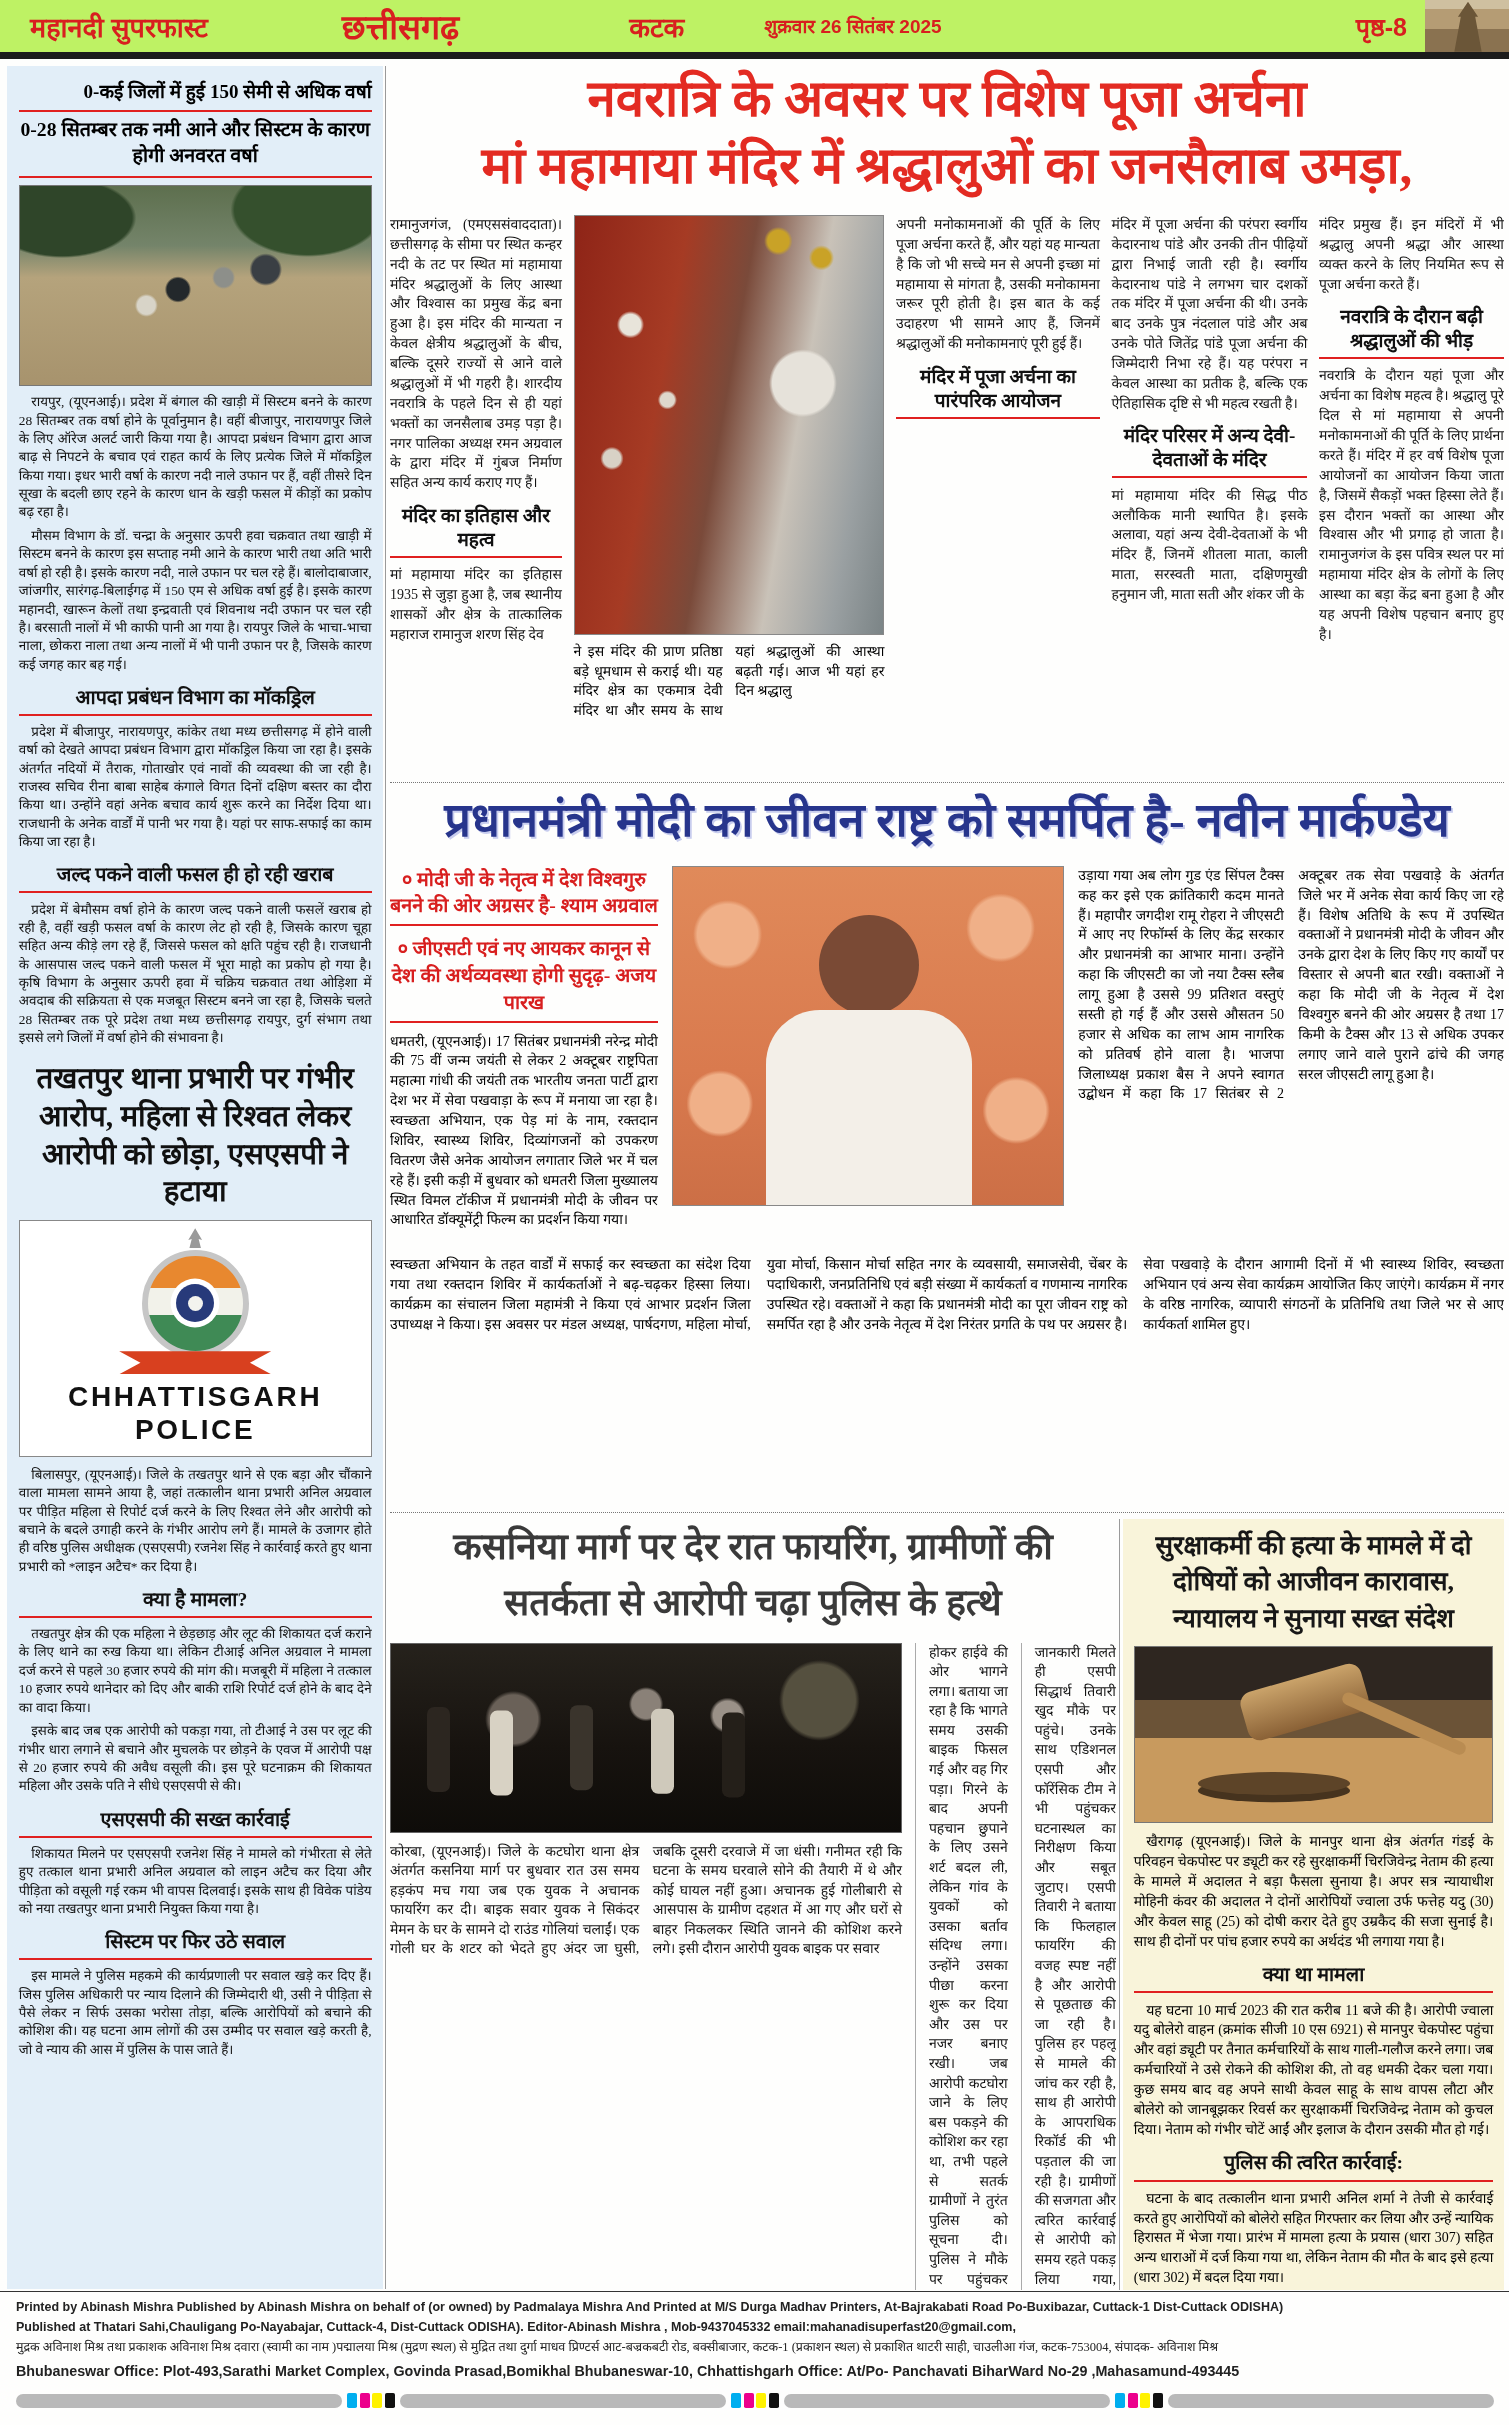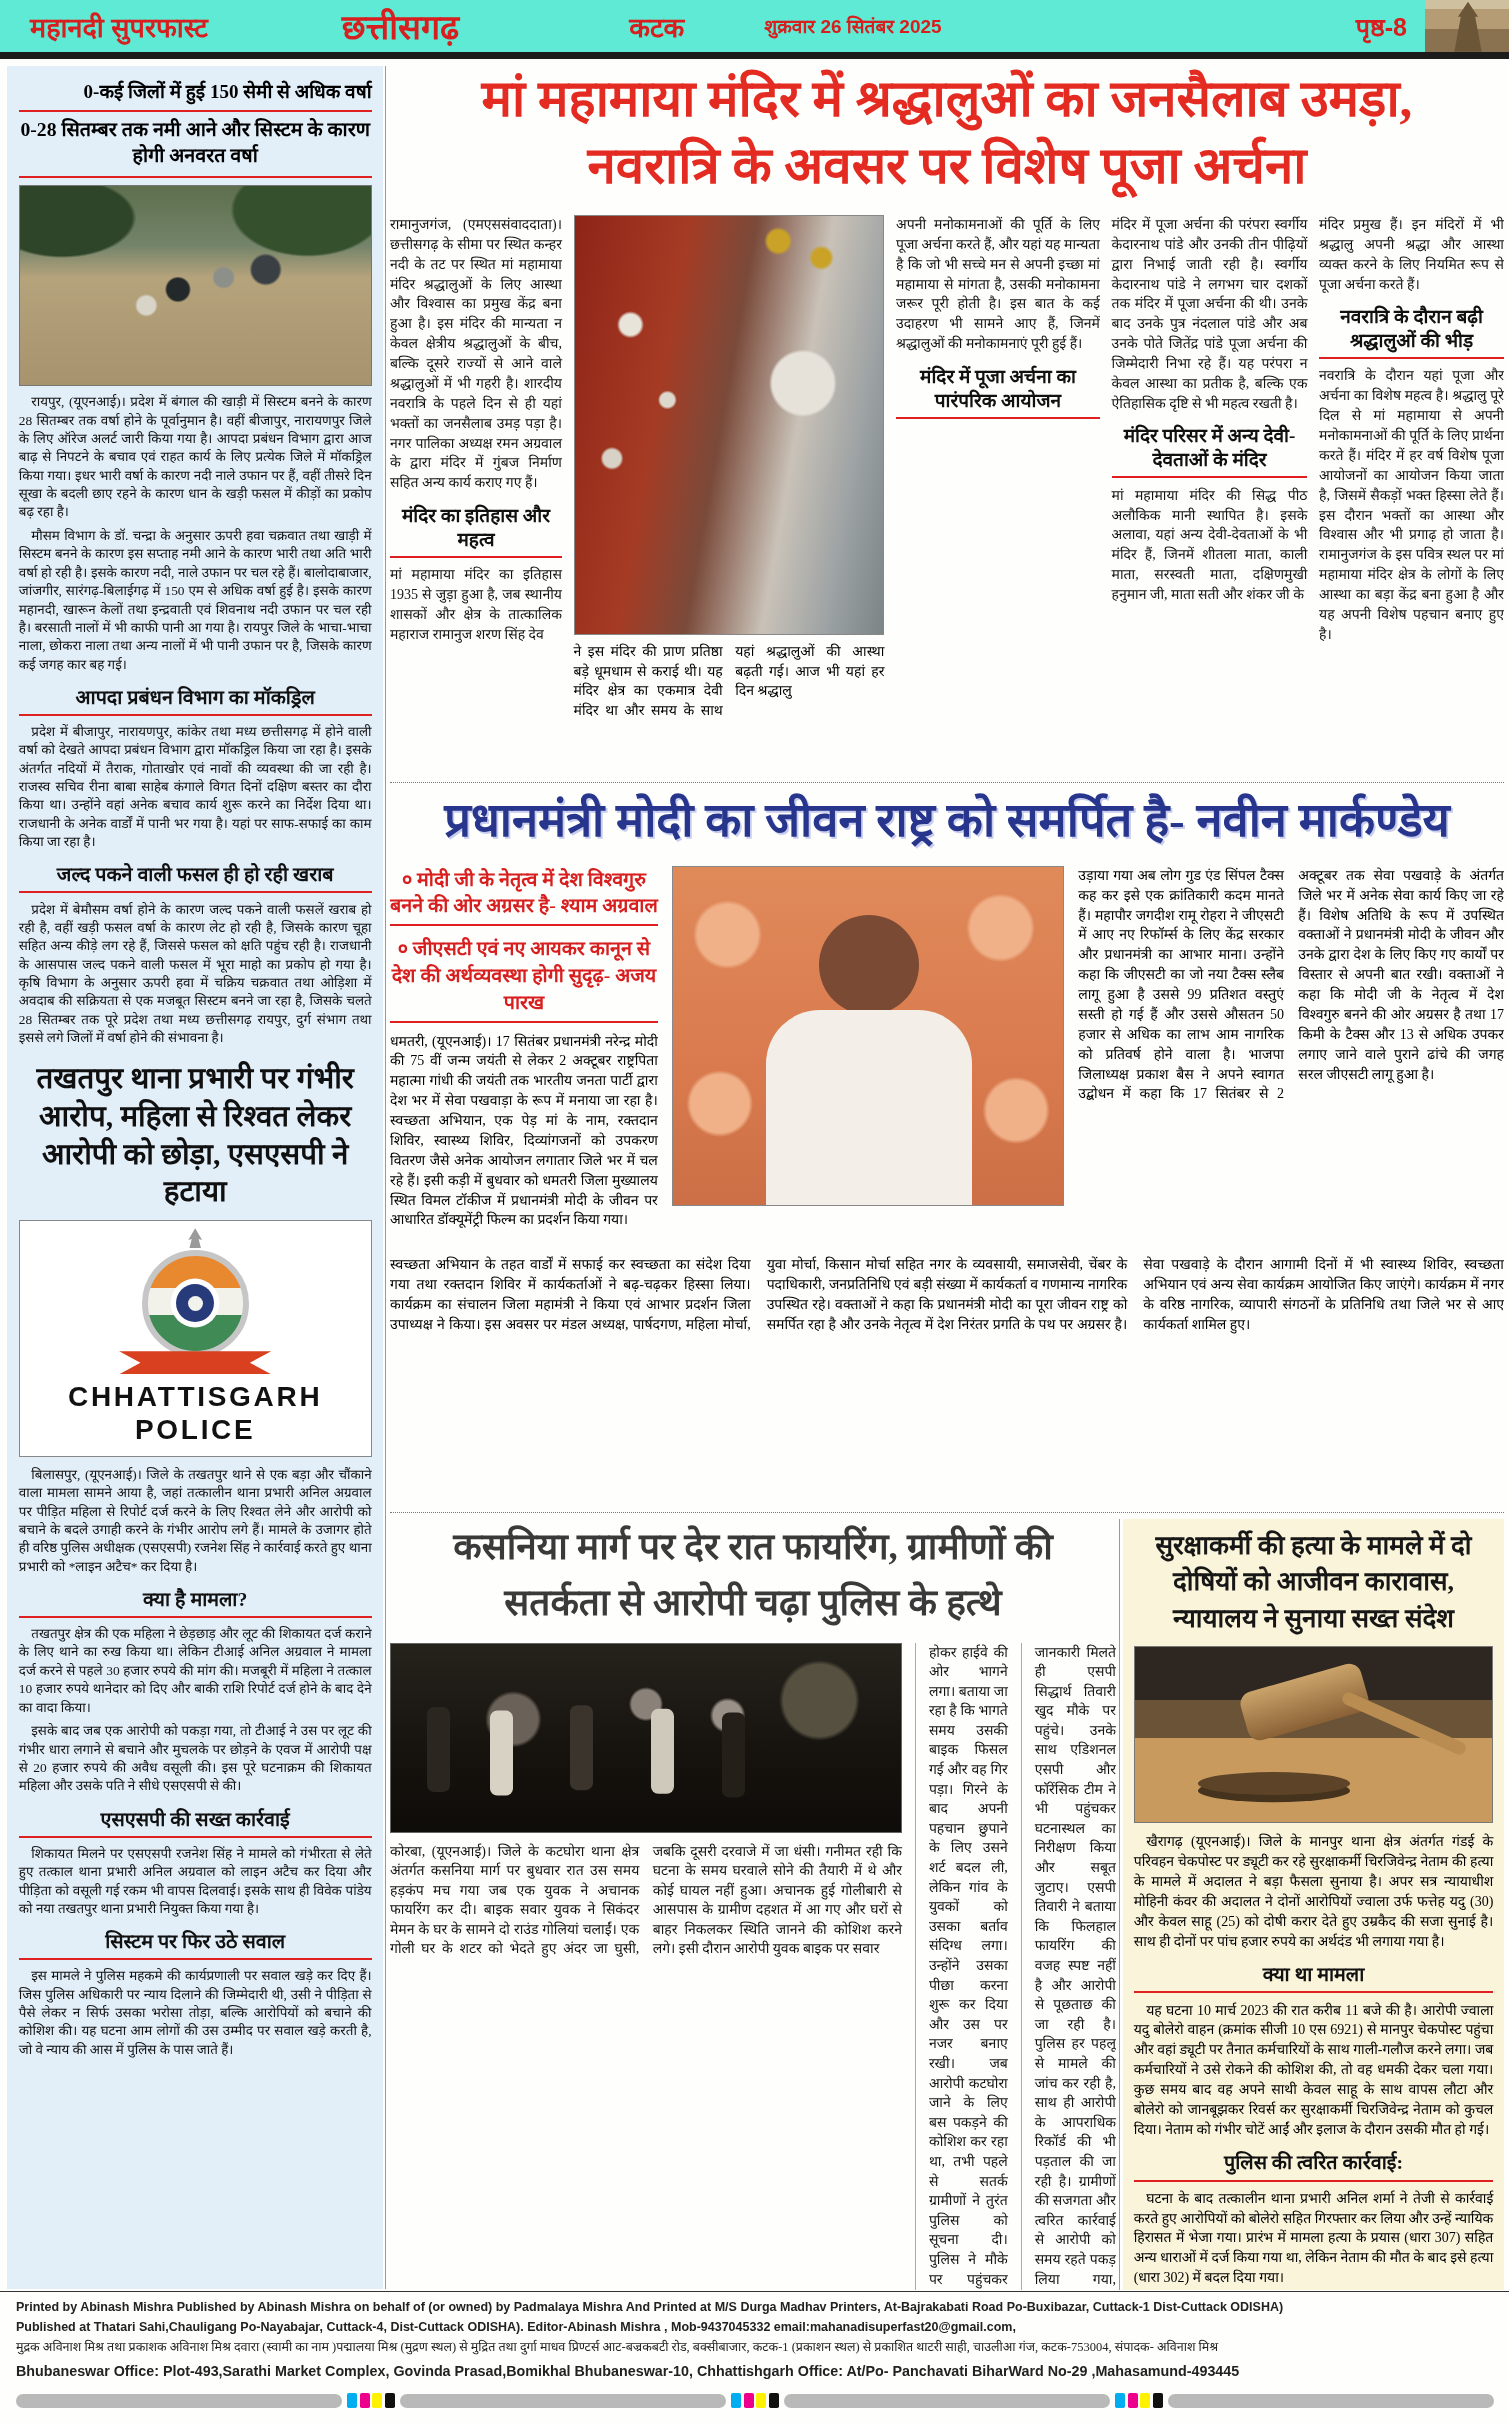--- a/index.html
+++ b/index.html
@@ -1,20 +1,20 @@
 <!DOCTYPE html>
 <html lang="hi" style="font-size:14.3px"><head>
 <meta charset="utf-8">
 <style>
   * { margin:0; padding:0; box-sizing:border-box; }
   body { font-family:"Liberation Serif", serif; background:#ffffff; }
   #page { position:relative; width:1510px; height:2426px; background:#fefefdL; background:#fefefd; overflow:hidden; }
 
   
-  .masthead { position:absolute; left:0; top:0; width:1510px; height:52px; background:#5eead4; display:flex; align-items:center; }
+  .masthead { position:absolute; left:0; top:0; width:1510px; height:52px; background:#bef264; display:flex; align-items:center; }
   .masthead .mh-item { color:#d81f1f; font-weight:bold; white-space:nowrap; font-family:"Liberation Sans",sans-serif; }
   .mh-paper { font-size:27px; margin-left:30px; }
   .mh-edition { font-size:34px; margin-left:134px; }
   .mh-city { font-size:27px; margin-left:170px; }
   .mh-date { font-size:19px; margin-left:80px; }
   .mh-page { font-size:25px; margin-left:auto; margin-right:18px; }
   .mh-temple { width:85px; height:52px; background:linear-gradient(180deg,#cfc0a0 0 18%,#b59c74 18% 55%,#8a7250 55% 100%); position:relative; overflow:hidden; }
   .mh-temple::before { content:""; position:absolute; left:25px; top:1.8px; width:36px; height:50px; background:#6b5638; clip-path:polygon(50% 0,78% 30%,70% 30%,88% 100%,12% 100%,30% 30%,22% 30%); }
   .black-rule { position:absolute; left:0; top:52px; width:1510px; height:7.2px; background:#1c1c1c; }
   .vline { position:absolute; width:0.9px; background:#9a9a9a; }
@@ -170,22 +170,22 @@
     <div class="lp jp">इसके बाद जब एक आरोपी को पकड़ा गया, तो टीआई ने उस पर लूट की गंभीर धारा लगाने से बचाने और मुचलके पर छोड़ने के एवज में आरोपी पक्ष से 20 हजार रुपये की अवैध वसूली की। इस पूरे घटनाक्रम की शिकायत महिला और उसके पति ने सीधे एसएसपी से की।</div>
     <div class="crosshead">एसएसपी की सख्त कार्रवाई</div>
     <div class="lp jp">शिकायत मिलने पर एसएसपी रजनेश सिंह ने मामले को गंभीरता से लेते हुए तत्काल थाना प्रभारी अनिल अग्रवाल को लाइन अटैच कर दिया और पीड़िता को वसूली गई रकम भी वापस दिलवाई। इसके साथ ही विवेक पांडेय को नया तखतपुर थाना प्रभारी नियुक्त किया गया है।</div>
     <div class="crosshead">सिस्टम पर फिर उठे सवाल</div>
     <div class="lp jp">इस मामले ने पुलिस महकमे की कार्यप्रणाली पर सवाल खड़े कर दिए हैं। जिस पुलिस अधिकारी पर न्याय दिलाने की जिम्मेदारी थी, उसी ने पीड़िता से पैसे लेकर न सिर्फ उसका भरोसा तोड़ा, बल्कि आरोपियों को बचाने की कोशिश की। यह घटना आम लोगों की उस उम्मीद पर सवाल खड़े करती है, जो वे न्याय की आस में पुलिस के पास जाते हैं।</div>
   </div>
 
   <div class="vline" style="left:385px; top:66px; height:2223px;"></div>
 
   <div class="temple-region">
+    <div class="temple-head">नवरात्रि के अवसर पर विशेष पूजा अर्चना</div>
     <div class="temple-head">मां महामाया मंदिर में श्रद्धालुओं का जनसैलाब उमड़ा,</div>
-    <div class="temple-head">नवरात्रि के अवसर पर विशेष पूजा अर्चना</div>
     <div class="temple-cols">
       <div class="tcol tc1 jp">
         <div>रामानुजगंज, (एमएससंवाददाता)। छत्तीसगढ़ के सीमा पर स्थित कन्हर नदी के तट पर स्थित मां महामाया मंदिर श्रद्धालुओं के लिए आस्था और विश्वास का प्रमुख केंद्र बना हुआ है। इस मंदिर की मान्यता न केवल क्षेत्रीय श्रद्धालुओं के बीच, बल्कि दूसरे राज्यों से आने वाले श्रद्धालुओं में भी गहरी है। शारदीय नवरात्रि के पहले दिन से ही यहां भक्तों का जनसैलाब उमड़ पड़ा है। नगर पालिका अध्यक्ष रमन अग्रवाल के द्वारा मंदिर में गुंबज निर्माण सहित अन्य कार्य कराए गए हैं।</div>
         <div class="crosshead temple-cross">मंदिर का इतिहास और महत्व</div>
         <div>मां महामाया मंदिर का इतिहास 1935 से जुड़ा हुआ है, जब स्थानीय शासकों और क्षेत्र के तात्कालिक महाराज रामानुज शरण सिंह देव</div>
       </div>
       <div class="tcol tc2">
         <div class="deity-photo"></div>
         <div class="below-photo">ने इस मंदिर की प्राण प्रतिष्ठा बड़े धूमधाम से कराई थी। यह मंदिर क्षेत्र का एकमात्र देवी मंदिर था और समय के साथ यहां श्रद्धालुओं की आस्था बढ़ती गई। आज भी यहां हर दिन श्रद्धालु</div>
       </div>

